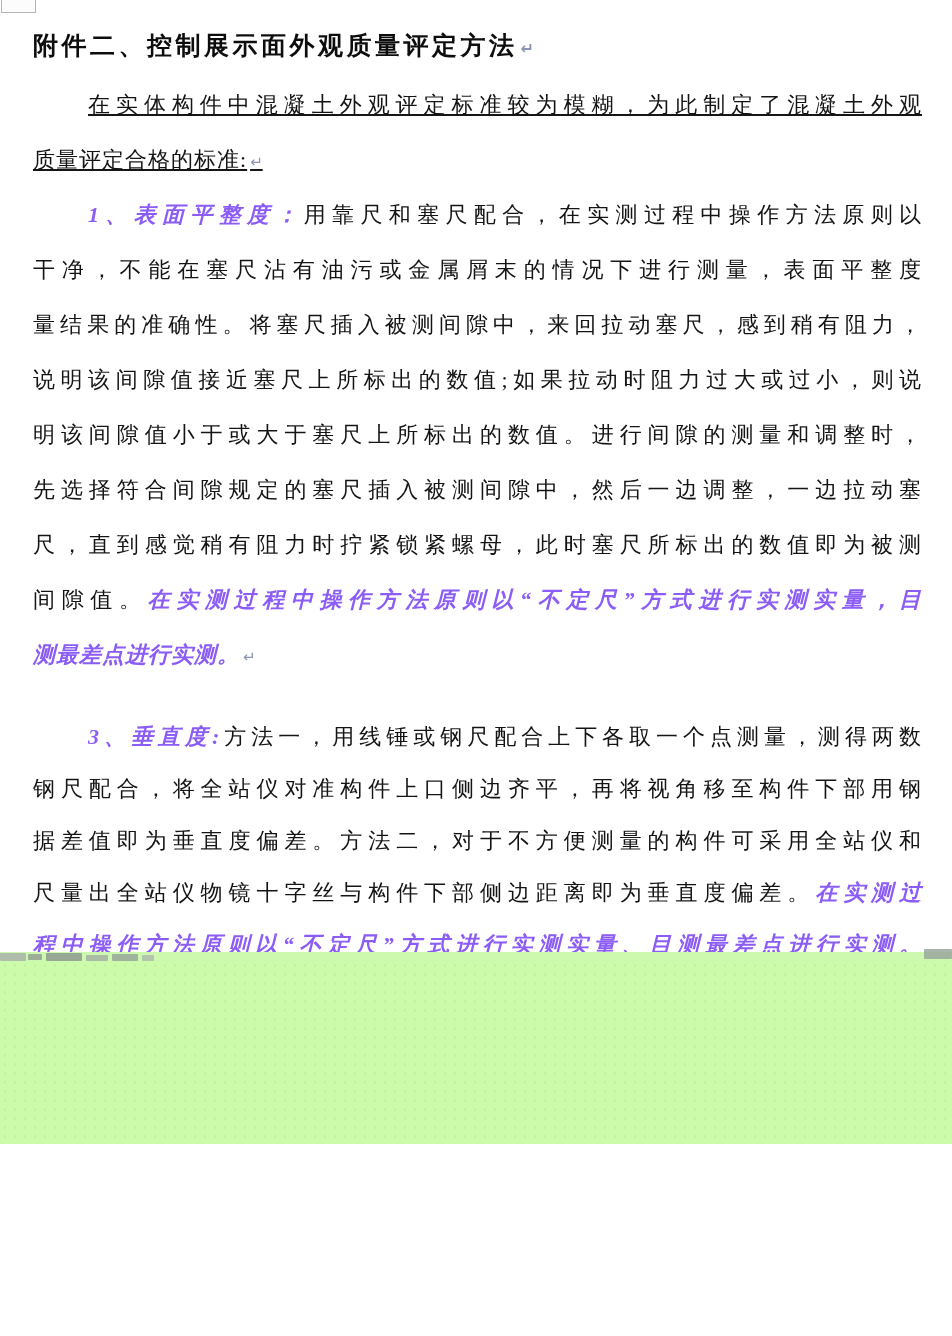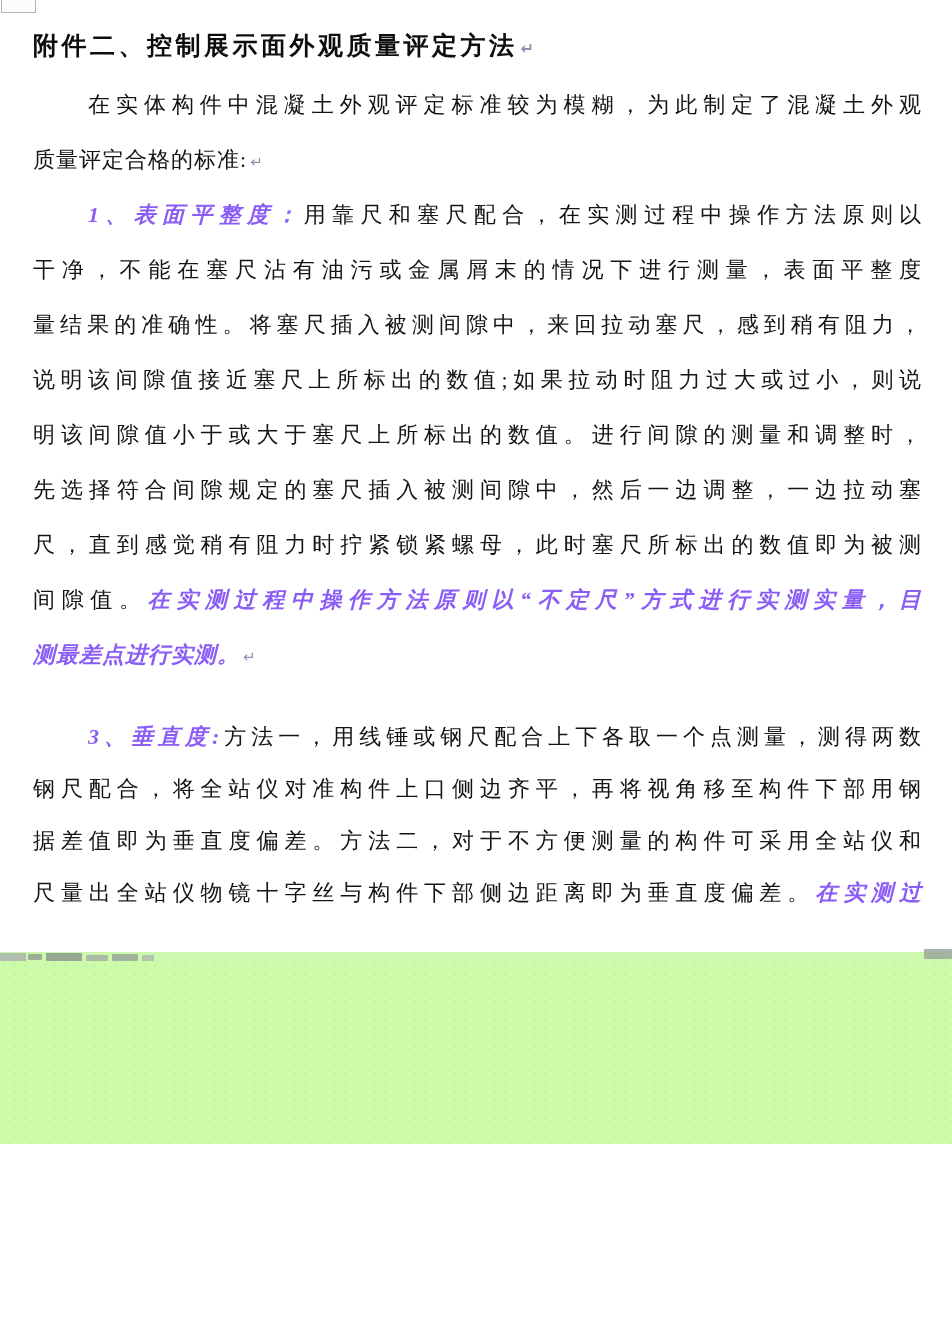--- a/index.html
+++ b/index.html
@@ -18,21 +18,21 @@
   }
   
   .title{
     position:absolute;left:33px;top:27px;height:38px;line-height:38px;
     font-family:"DejaVu Sans","Liberation Sans",sans-serif;
     font-weight:700;font-size:25px;letter-spacing:3.5px;color:#0d0d0d;
     white-space:nowrap;
   }
   
   .para{position:absolute;left:33px;width:889px;}
-  .para-0{top:77px;}
+  .para-0{top:77px;text-decoration:underline;}
   .para-1{top:187px;}
   .para-2{top:711px;}
   .para-0 .line,.para-1 .line{height:55px;line-height:55px;}
   .para-2 .line{height:52px;line-height:52px;}
   .line{font-size:22px;letter-spacing:1px;color:#141414;}
   .line.just{text-align:justify;text-align-last:justify;}
   .line.indent{padding-left:55px;}
   .seg{font-weight:400;}
   .seg.bold{font-weight:700;color:#8b5cf6;font-style:italic;}
   .pilcrow{
@@ -85,20 +85,21 @@
         <div class="line just"><span class="seg">先选择符合间隙规定的塞尺插入被测间隙中，然后一边调整，一边拉动塞</span></div>
         <div class="line just"><span class="seg">尺，直到感觉稍有阻力时拧紧锁紧螺母，此时塞尺所标出的数值即为被测</span></div>
         <div class="line just"><span class="seg">间隙值。</span><span class="seg bold">在实测过程中操作方法原则以“不定尺”方式进行实测实量，目</span></div>
         <div class="line"><span class="seg bold">测最差点进行实测。</span><span class="pilcrow">↵</span></div>
       </div>
       <div class="para para-2">
         <div class="line indent just"><span class="seg bold">3、垂直度:</span><span class="seg">方法一，用线锤或钢尺配合上下各取一个点测量，测得两数</span></div>
         <div class="line just"><span class="seg">钢尺配合，将全站仪对准构件上口侧边齐平，再将视角移至构件下部用钢</span></div>
         <div class="line just"><span class="seg">据差值即为垂直度偏差。方法二，对于不方便测量的构件可采用全站仪和</span></div>
         <div class="line just"><span class="seg">尺量出全站仪物镜十字丝与构件下部侧边距离即为垂直度偏差。</span><span class="seg bold">在实测过</span></div>
+        <div class="line just"><span class="seg bold">程中操作方法原则以“不定尺”方式进行实测实量、目测最差点进行实测。</span></div>
       </div>
     </div>
 
   <div class="green-area">
     <div class="green-top-band">
       <div class="smudge sm1"></div>
       <div class="smudge sm2"></div>
       <div class="smudge sm3"></div>
       <div class="smudge sm4"></div>
       <div class="smudge sm5"></div>

